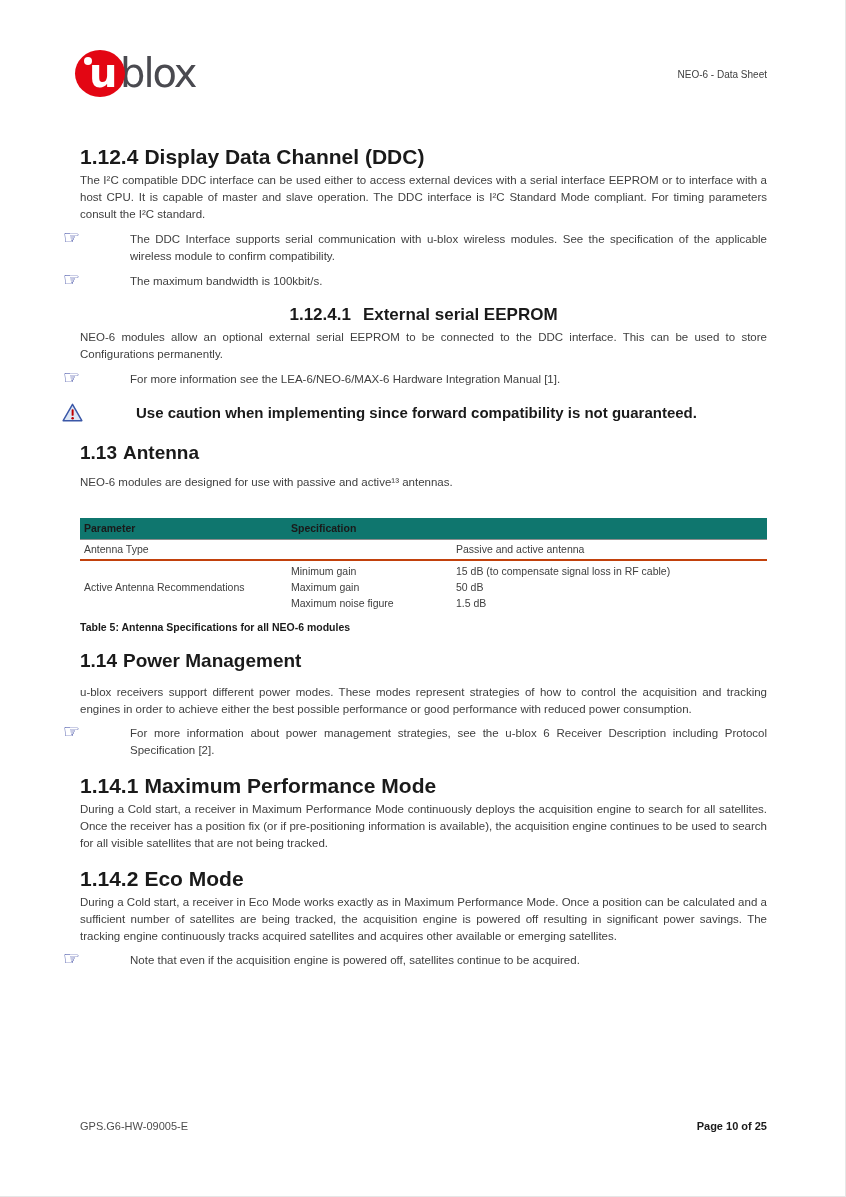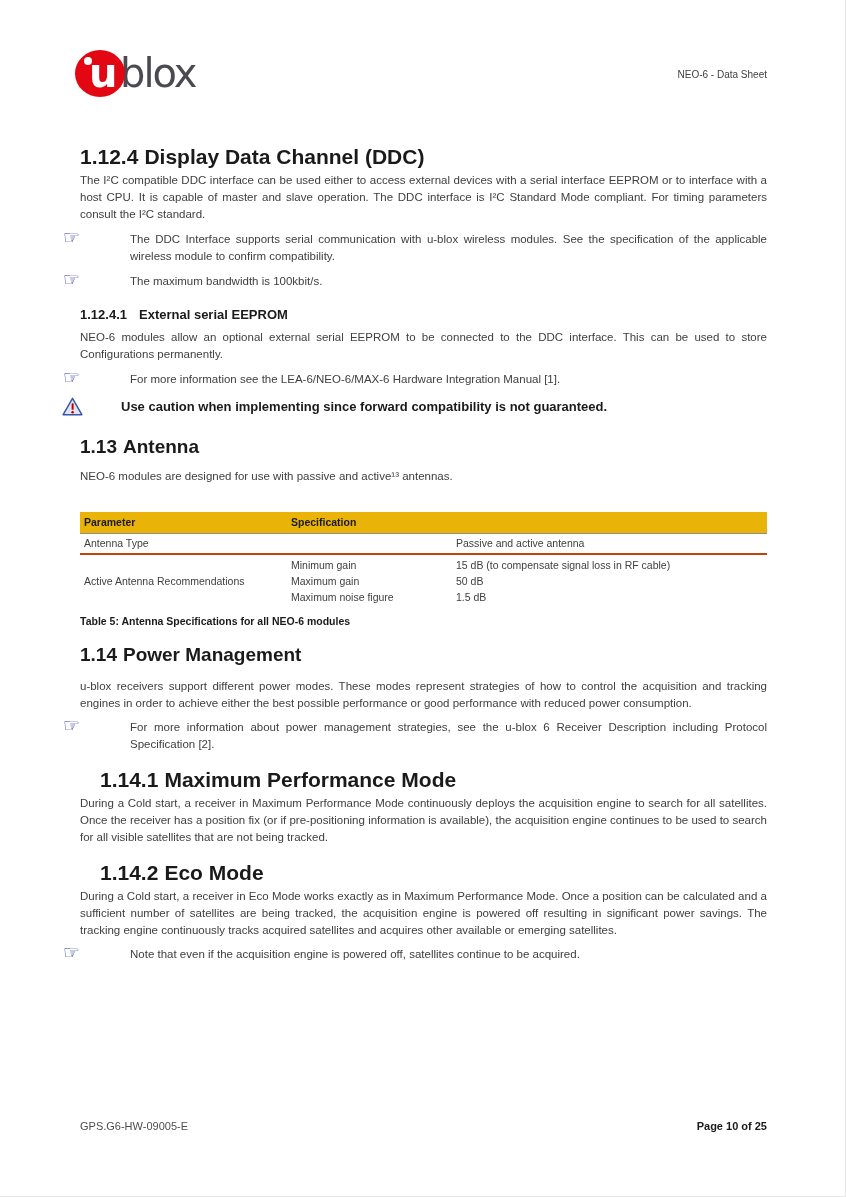--- a/index.html
+++ b/index.html
@@ -41,51 +41,51 @@
     color: #4a4a50; letter-spacing: -2px; margin-left: -7px;
   }
   .doc-title { font-size: 10px; color: #404040; margin-top: 21px; }
 
   
   .content { position: absolute; top: 148px; left: 80px; width: 687px; }
 
   .h2, .h3, .h4 { color: #1a1a1a; font-weight: bold; margin: 0; }
   .h2 { font-size: 19px; line-height: 24px; }
   .h3 { font-size: 21px; line-height: 18px; }
-  .h4 { font-size: 13px; line-height: 16px; }
+  .h4 { font-size: 17px; line-height: 16px; text-align: center; }
   .h2 .hnum { margin-right: 6px; }
   .h3 .hnum { margin-right: 6px; }
   .h4 .hnum { margin-right: 12px; }
 
   .para { font-size: 11.5px; line-height: 17px; margin: 0; text-align: justify; }
 
   .note { position: relative; padding-left: 50px; }
   .note-icon {
     position: absolute; left: -17px; top: -3px;
     color: #2b3a9a; font-size: 19px; line-height: 19px;
     font-family: "DejaVu Sans", sans-serif;
   }
   .note-text { font-size: 11.5px; line-height: 17px; margin: 0; text-align: justify; }
 
   .warning { position: relative; padding-left: 40px; }
   .warning-icon { position: absolute; left: -18px; top: -1px; }
-  .warning-text { font-size: 13px; line-height: 17px; margin: 1px; font-weight: bold; color: #1a1a1a; }
+  .warning-text { font-size: 15px; line-height: 17px; margin: 16px; font-weight: bold; color: #1a1a1a; }
 
   
   .mt6  { margin-top: 6px; }  .mt7  { margin-top: 7px; }
   .mt8  { margin-top: 8px; }  .mt9  { margin-top: 9px; }
   .mt10 { margin-top: 10px; } .mt11 { margin-top: 11px; }
   .mt16 { margin-top: 16px; } .mt17 { margin-top: 17px; }
-  .mt18 { margin-top: 18px; margin-left: 20px; } .mt20 { margin-top: 20px; }
+  .mt18 { margin-top: 18px; } .mt20 { margin-top: 20px; }
   .mt27 { margin-top: 27px; }
 
   
   table.spec { border-collapse: collapse; width: 100%; font-size: 10.5px; color: #404040; }
   table.spec th {
-    background: #eab308; text-align: left; font-weight: bold; color: #1a1a1a;
+    background: #0f766e; text-align: left; font-weight: bold; color: #1a1a1a;
     padding: 4px 4px 4px 4px; border-bottom: 1px solid #8c8c8c; line-height: 13px;
   }
   table.spec td { padding: 2px 4px; vertical-align: middle; line-height: 15px; }
   table.spec tr.row-sep td { border-bottom: 2px solid #c2410c; }
   .cell-line { line-height: 16px; }
   .table-caption { font-size: 10.5px; font-weight: bold; color: #1a1a1a; margin: 8px 0 0 0; }
 
   
   .footnote-area { position: absolute; top: 1046px; left: 80px; width: 687px; }
   .footnote-rule { width: 212px; height: 1px; background: #333333; }

